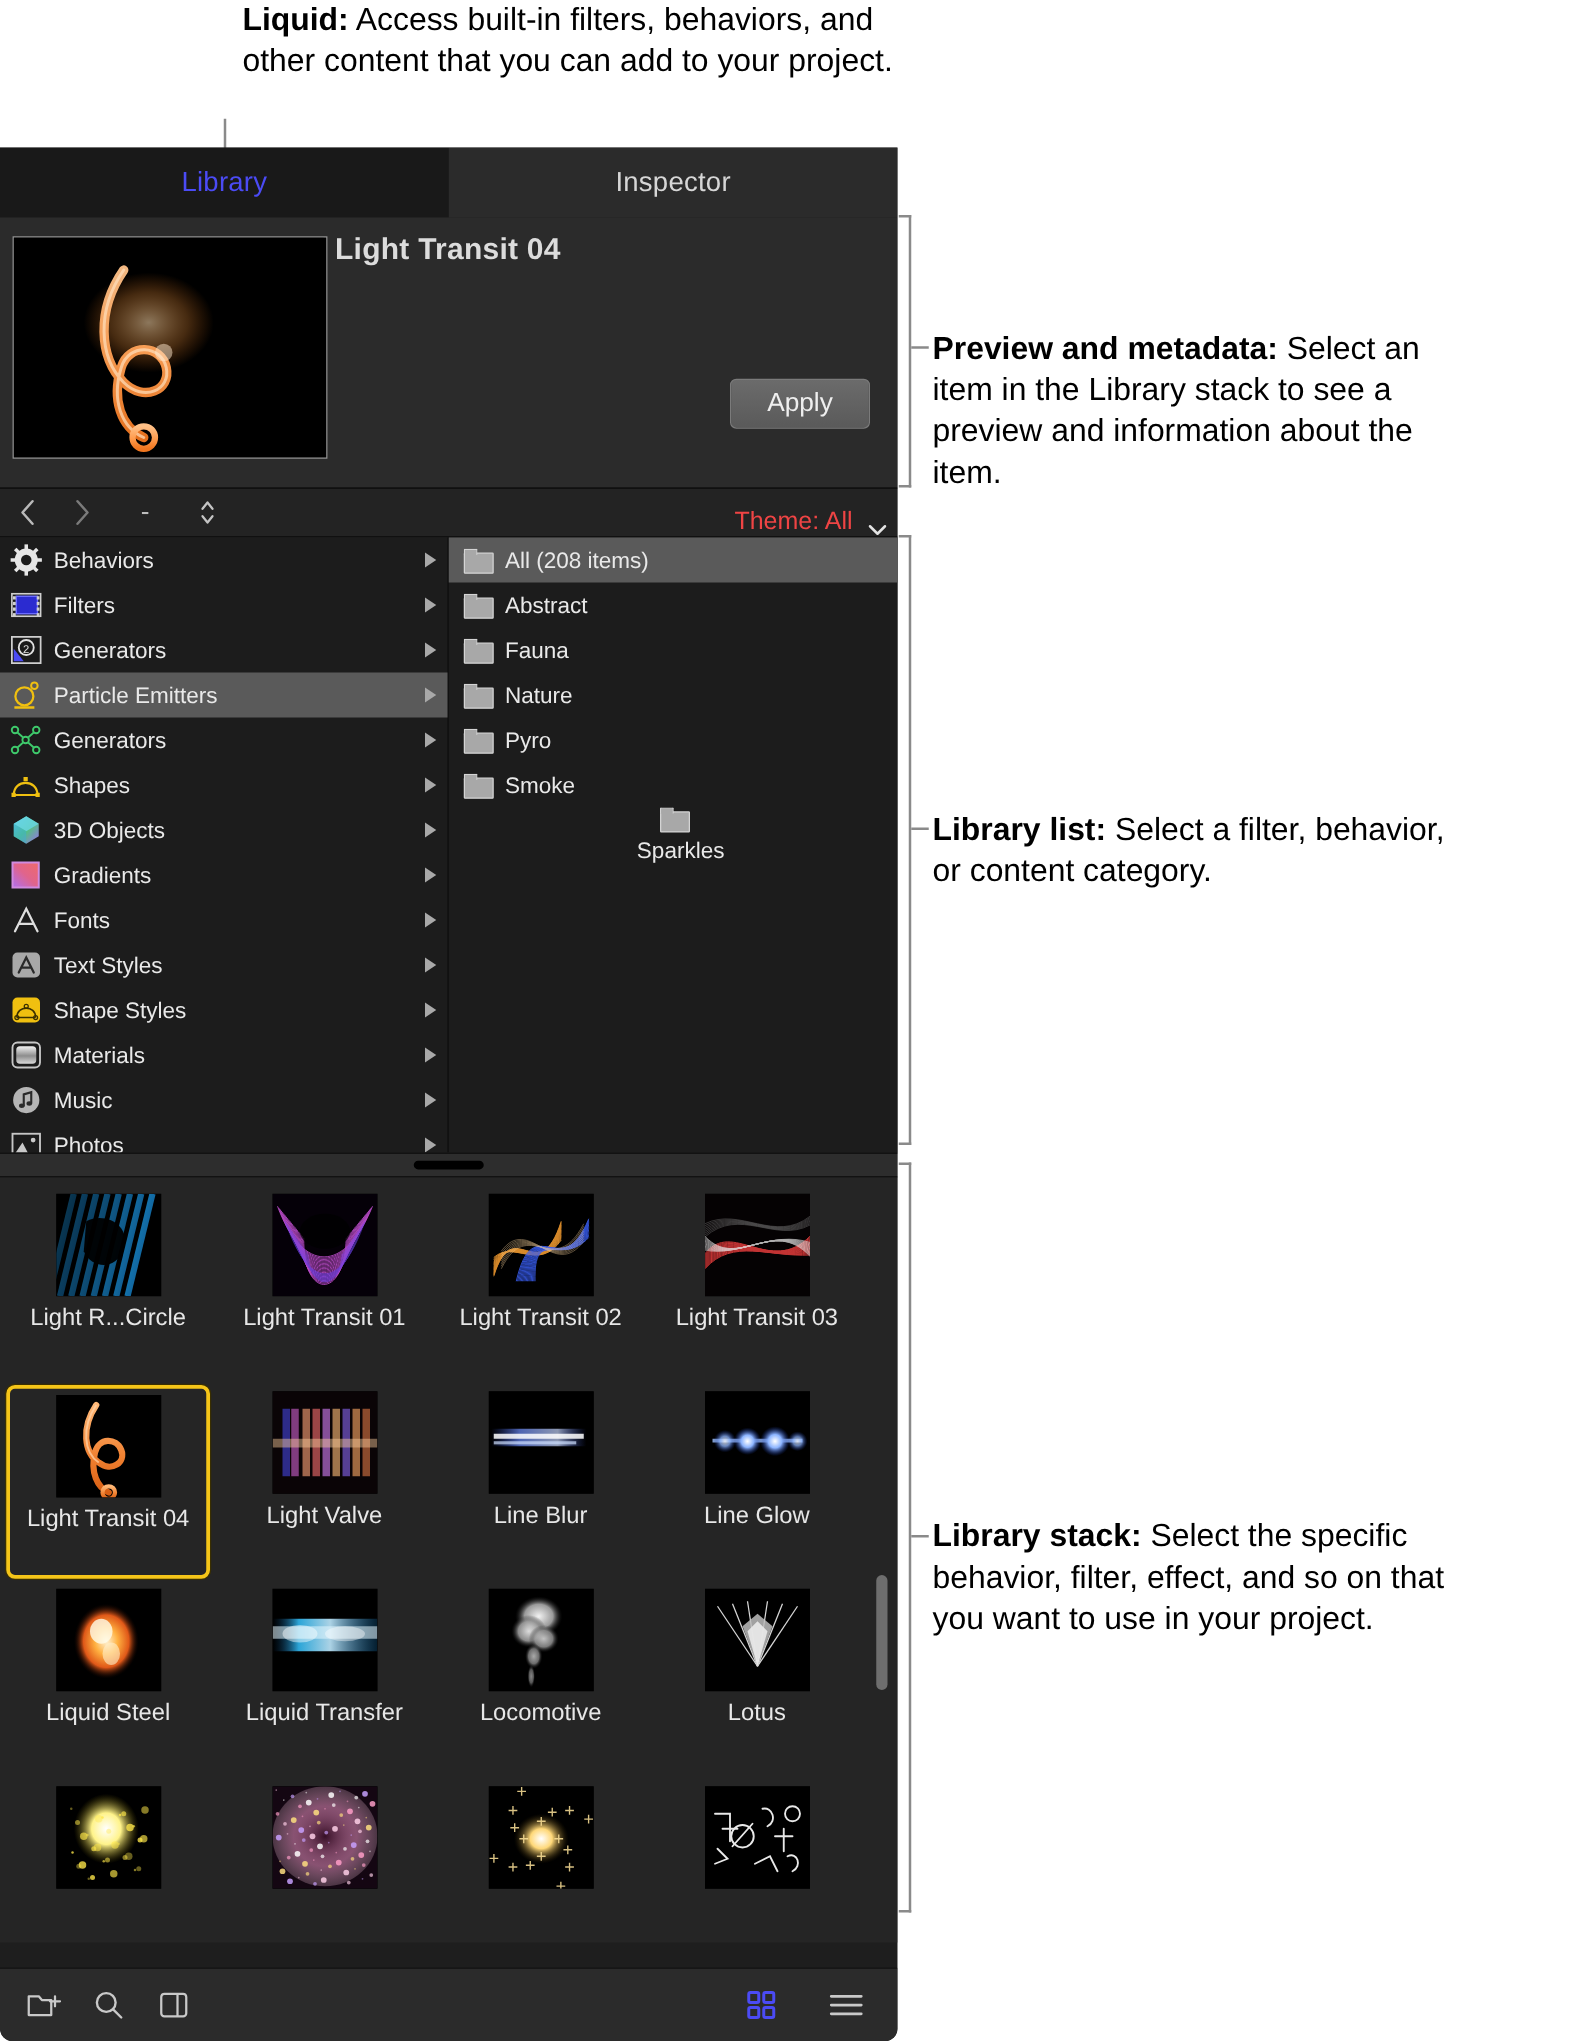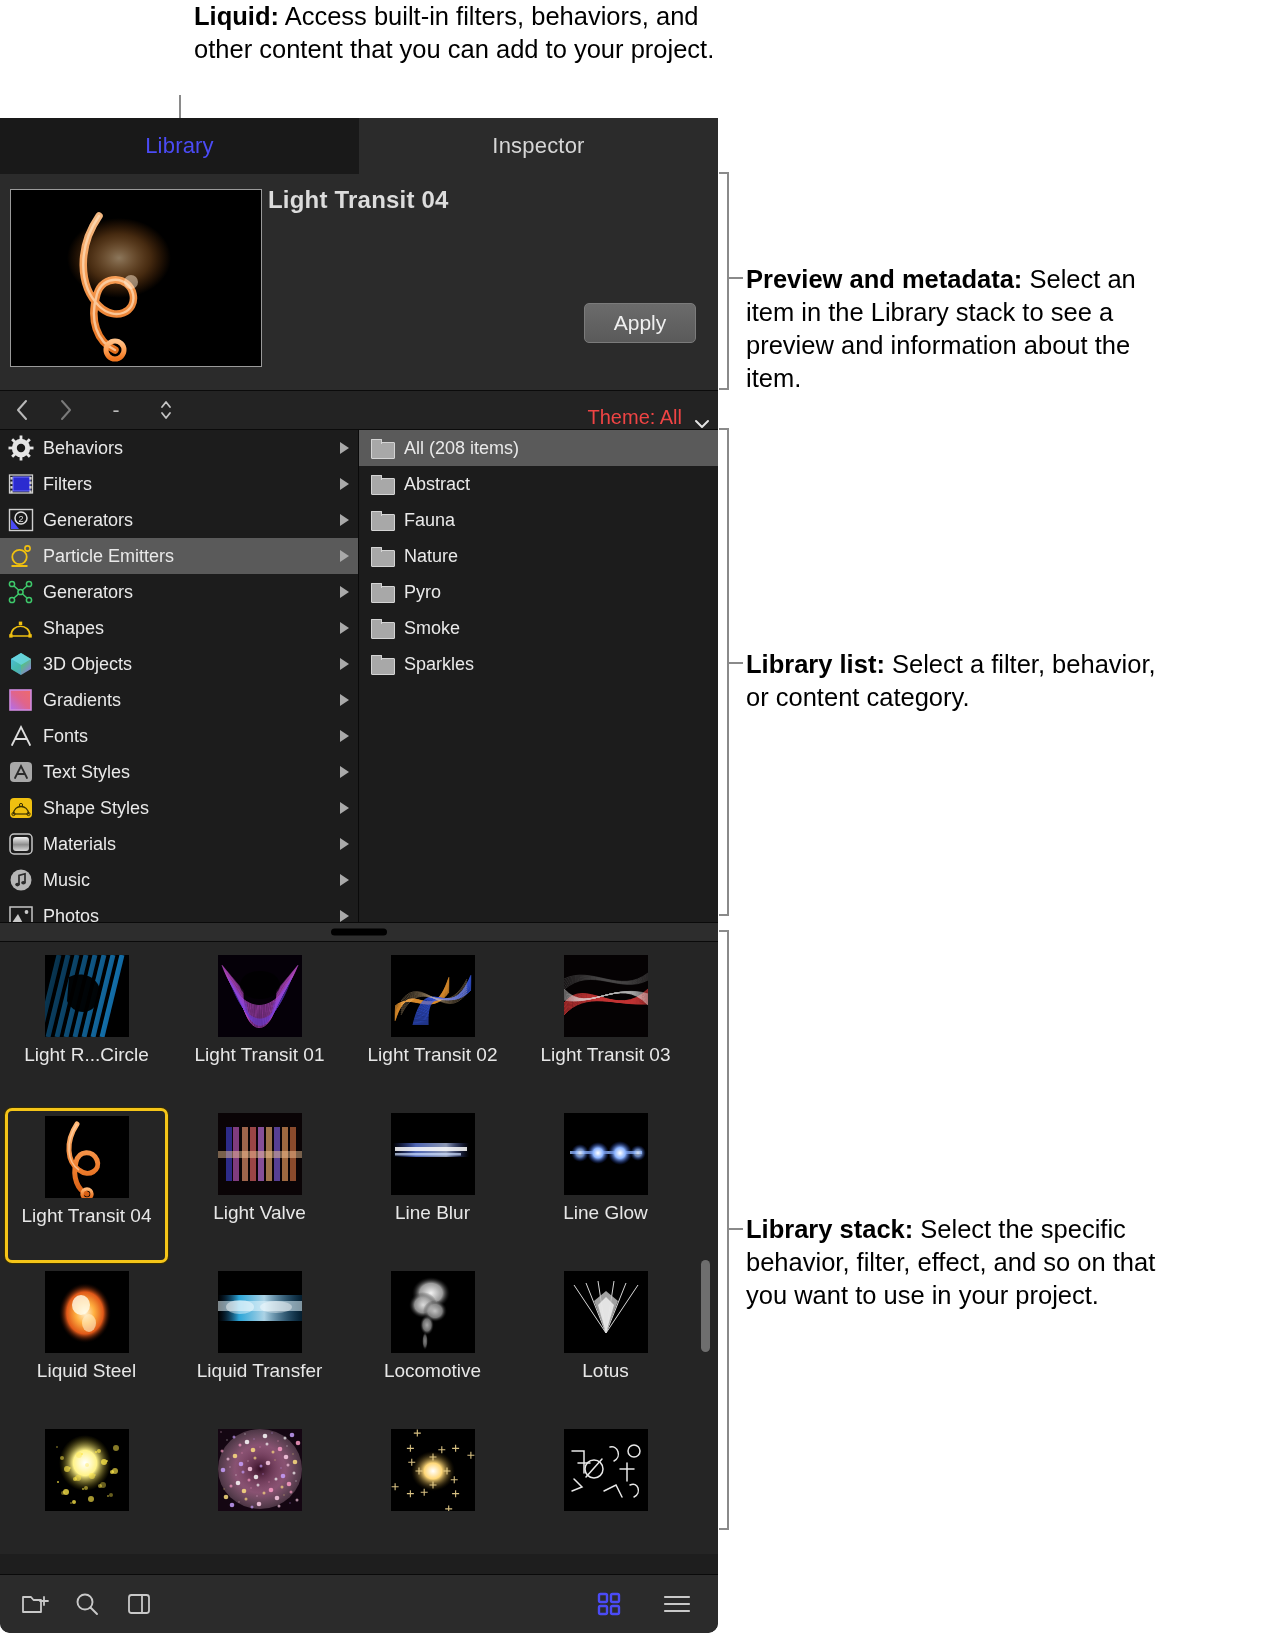--- a/index.html
+++ b/index.html
@@ -389,21 +389,21 @@
           <span class="lbl">Nature</span>
         </div>
         <div class="row" style="padding-left: 12px;">
           <span class="folder"></span>
           <span class="lbl">Pyro</span>
         </div>
         <div class="row" style="padding-left: 12px;">
           <span class="folder"></span>
           <span class="lbl">Smoke</span>
         </div>
-        <div class="row" style="padding-left: 12px;">
+        <div class="row" style="padding-left: 12px; flex-direction: column;">
           <span class="folder"></span>
           <span class="lbl">Sparkles</span>
         </div>
       </div>
   </div>
 
   <div id="splitter">
     <div class="grip"></div>
   </div>
 

